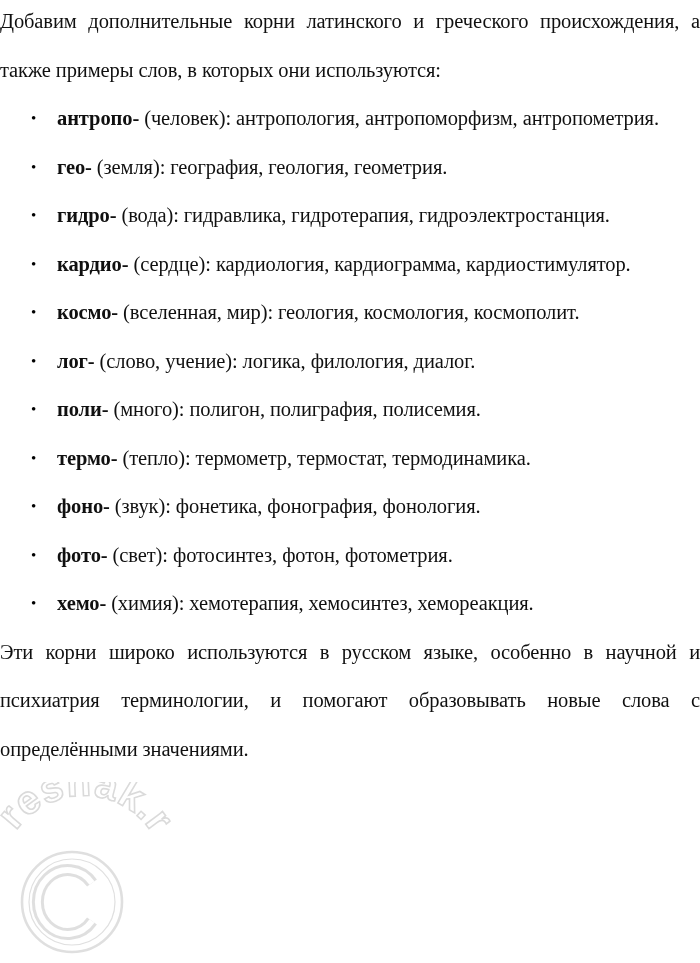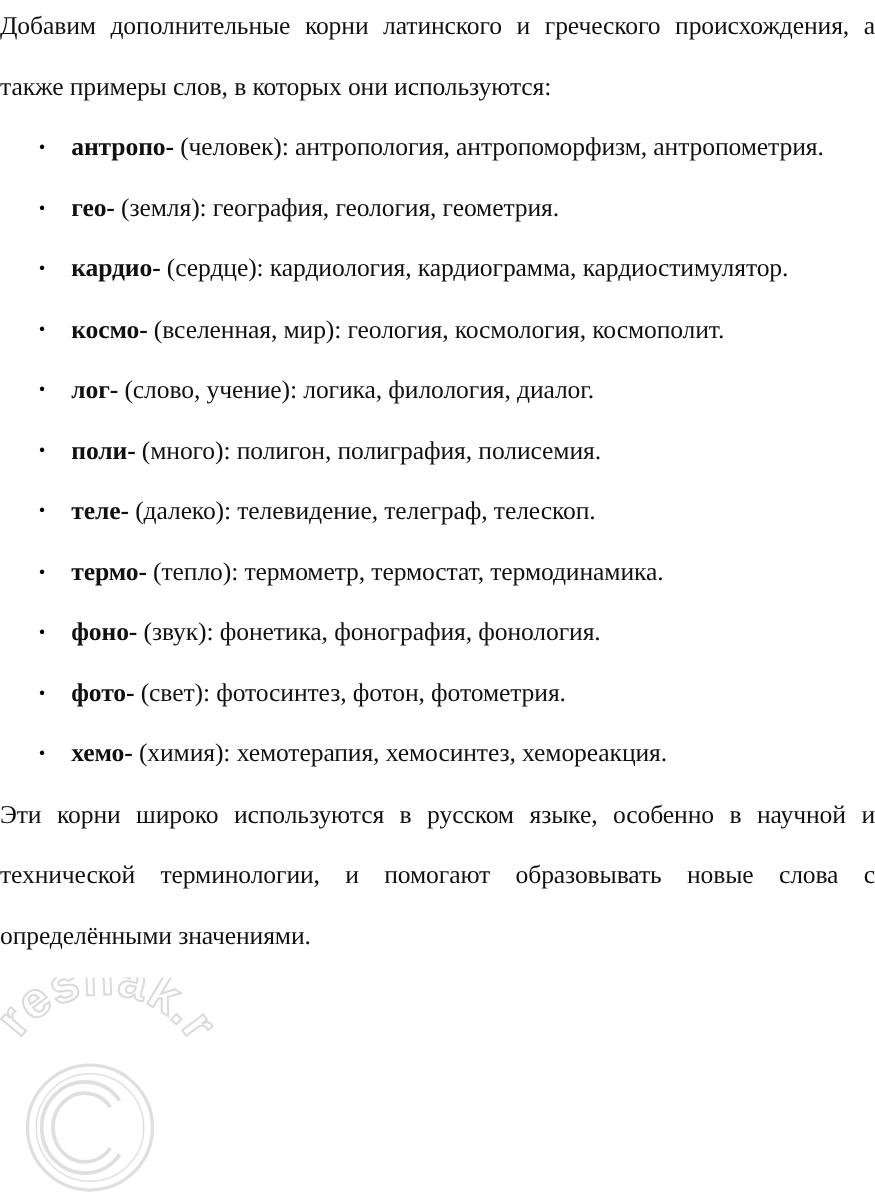--- a/index.html
+++ b/index.html
@@ -134,57 +134,57 @@
     <ul class="roots">
 
       <li>
         <span class="bullet"></span><span class="root">антропо-</span><span class="rest"> (человек): антропология, антропоморфизм, антропометрия.</span>
       </li>
 
       <li>
         <span class="bullet"></span><span class="root">гео-</span><span class="rest"> (земля): география, геология, геометрия.</span>
       </li>
 
+      <li>
+        <span class="bullet"></span><span class="root">гидро-</span><span class="rest"> (вода): гидравлика, гидротерапия, гидроэлектростанция.</span>
+      </li>
 
       <li>
         <span class="bullet"></span><span class="root">кардио-</span><span class="rest"> (сердце): кардиология, кардиограмма, кардиостимулятор.</span>
       </li>
 
       <li>
         <span class="bullet"></span><span class="root">космо-</span><span class="rest"> (вселенная, мир): геология, космология, космополит.</span>
       </li>
 
       <li>
         <span class="bullet"></span><span class="root">лог-</span><span class="rest"> (слово, учение): логика, филология, диалог.</span>
       </li>
 
 
       <li>
         <span class="bullet"></span><span class="root">поли-</span><span class="rest"> (много): полигон, полиграфия, полисемия.</span>
       </li>
 
 
-      <li>
-        <span class="bullet"></span><span class="root">теле-</span><span class="rest"> (далеко): телевидение, телеграф, телескоп.</span>
-      </li>
 
       <li>
         <span class="bullet"></span><span class="root">термо-</span><span class="rest"> (тепло): термометр, термостат, термодинамика.</span>
       </li>
 
       <li>
         <span class="bullet"></span><span class="root">фоно-</span><span class="rest"> (звук): фонетика, фонография, фонология.</span>
       </li>
 
       <li>
         <span class="bullet"></span><span class="root">фото-</span><span class="rest"> (свет): фотосинтез, фотон, фотометрия.</span>
       </li>
 
       <li>
         <span class="bullet"></span><span class="root">хемо-</span><span class="rest"> (химия): хемотерапия, хемосинтез, хемореакция.</span>
       </li>
 
     </ul>
 
-    <p id="closing" class="para">Эти корни широко используются в русском языке, особенно в научной и технической терминологии, и помогают образовывать новые слова с определёнными значениями.</p>
+    <p id="closing" class="para">Эти корни широко используются в русском языке, особенно в научной и психиатрия терминологии, и помогают образовывать новые слова с определёнными значениями.</p>
 
   </div>
 </div>
 
 </body></html>

